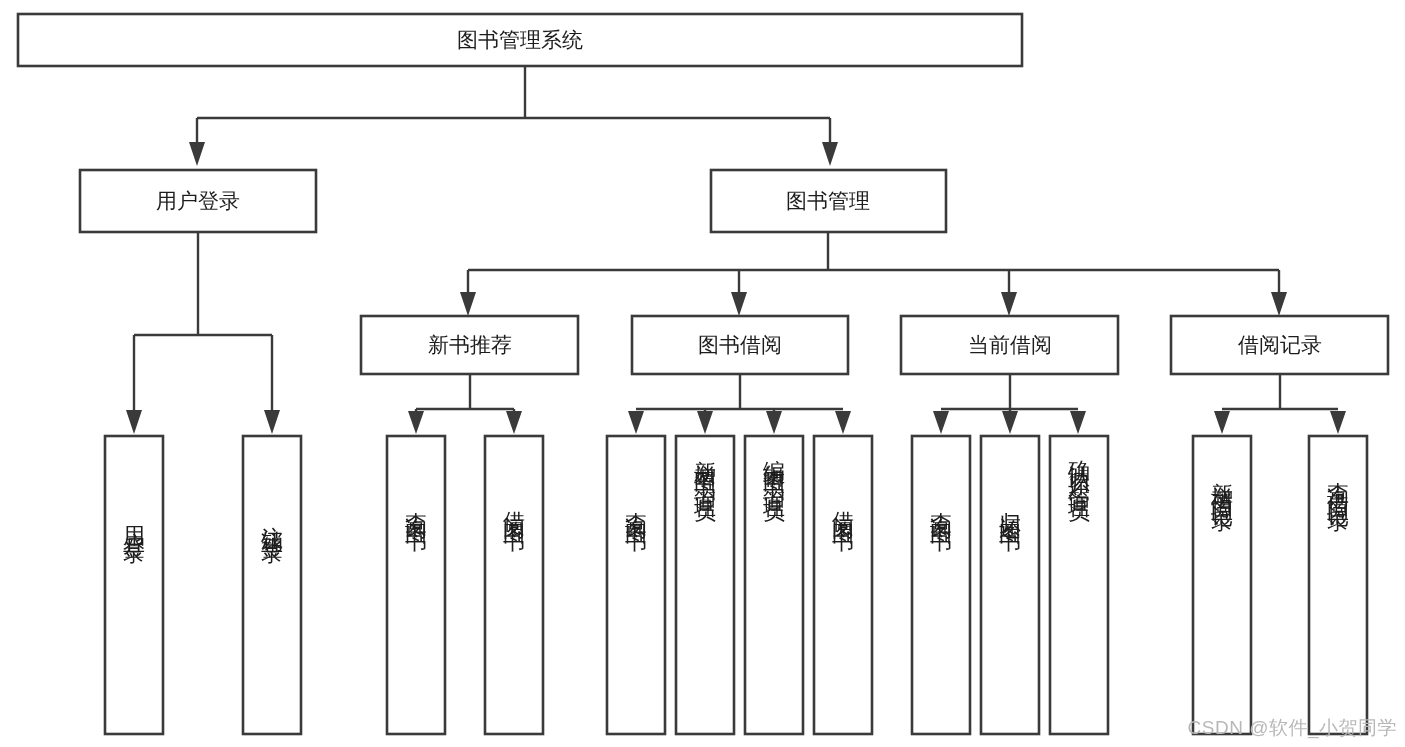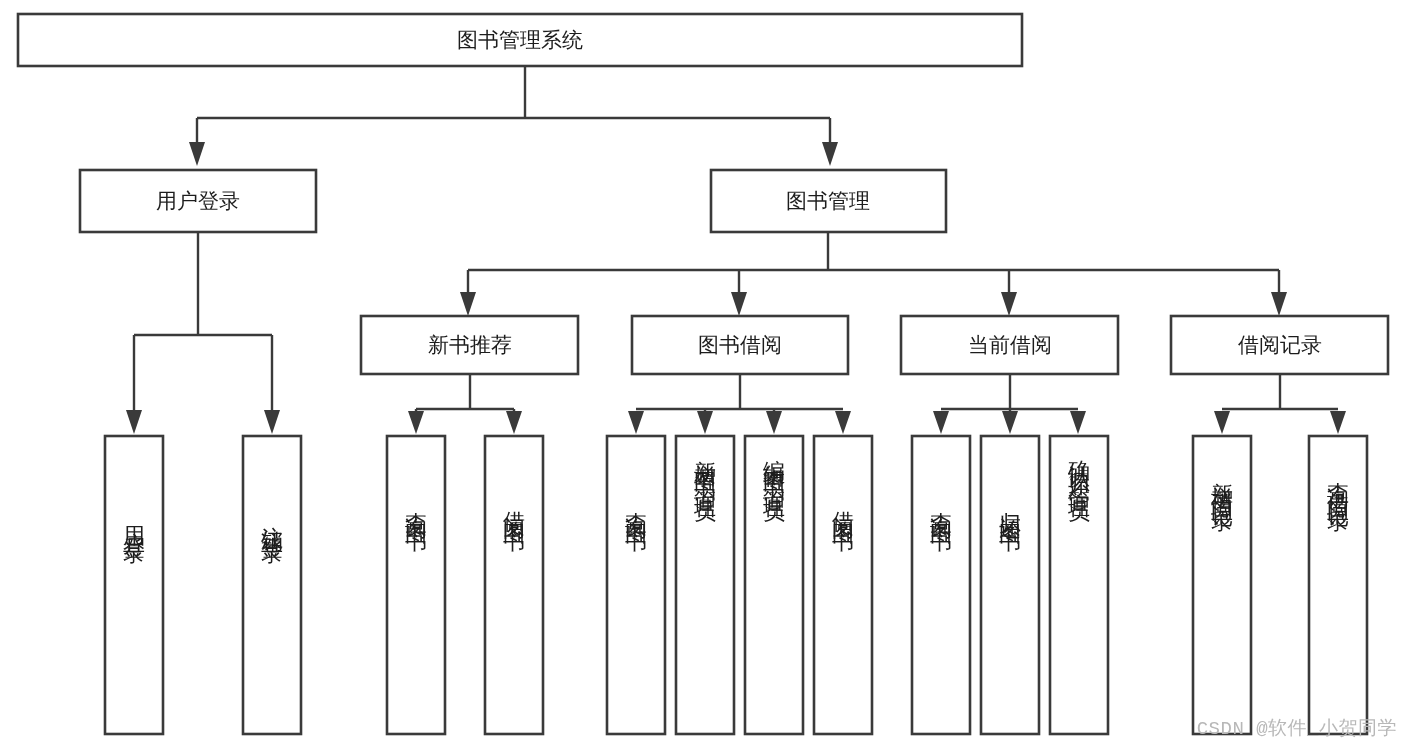--- a/index.html
+++ b/index.html
@@ -62,21 +62,21 @@
     font-size: 22px;
     line-height: 1.0;
     color: #1d1d1d;
     letter-spacing: 6px;
     white-space: nowrap;
   }
   .watermark {
     position: absolute;
     right: 8px;
     bottom: 6px;
-    font-family: Liberation Mono, monospace;
+    font-family: Liberation Sans, sans-serif;
     font-size: 19px;
     color: #b8b8b8;
     letter-spacing: 0.5px;
     white-space: nowrap;
   }
 </style>
 </head>
 <body>
 
 <div id="diagram-root">

